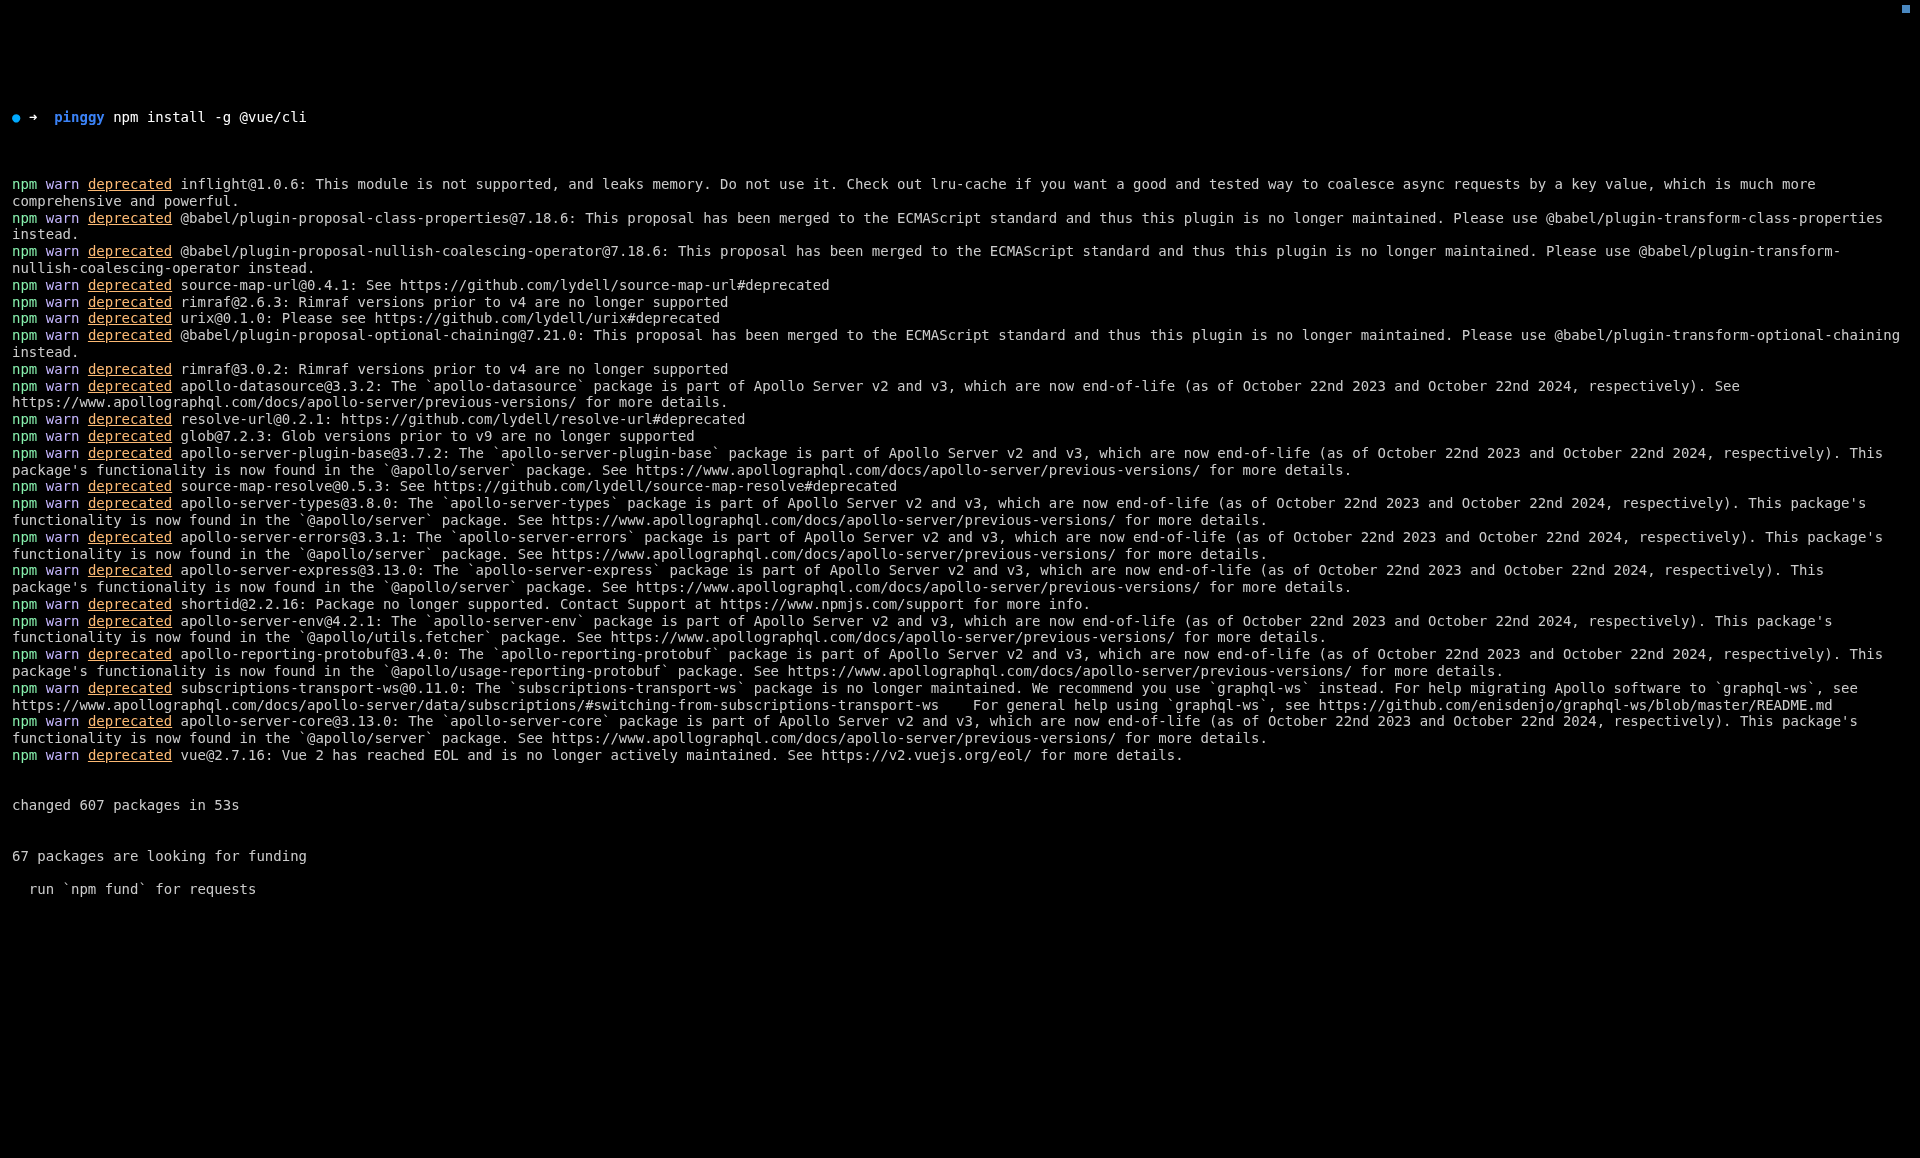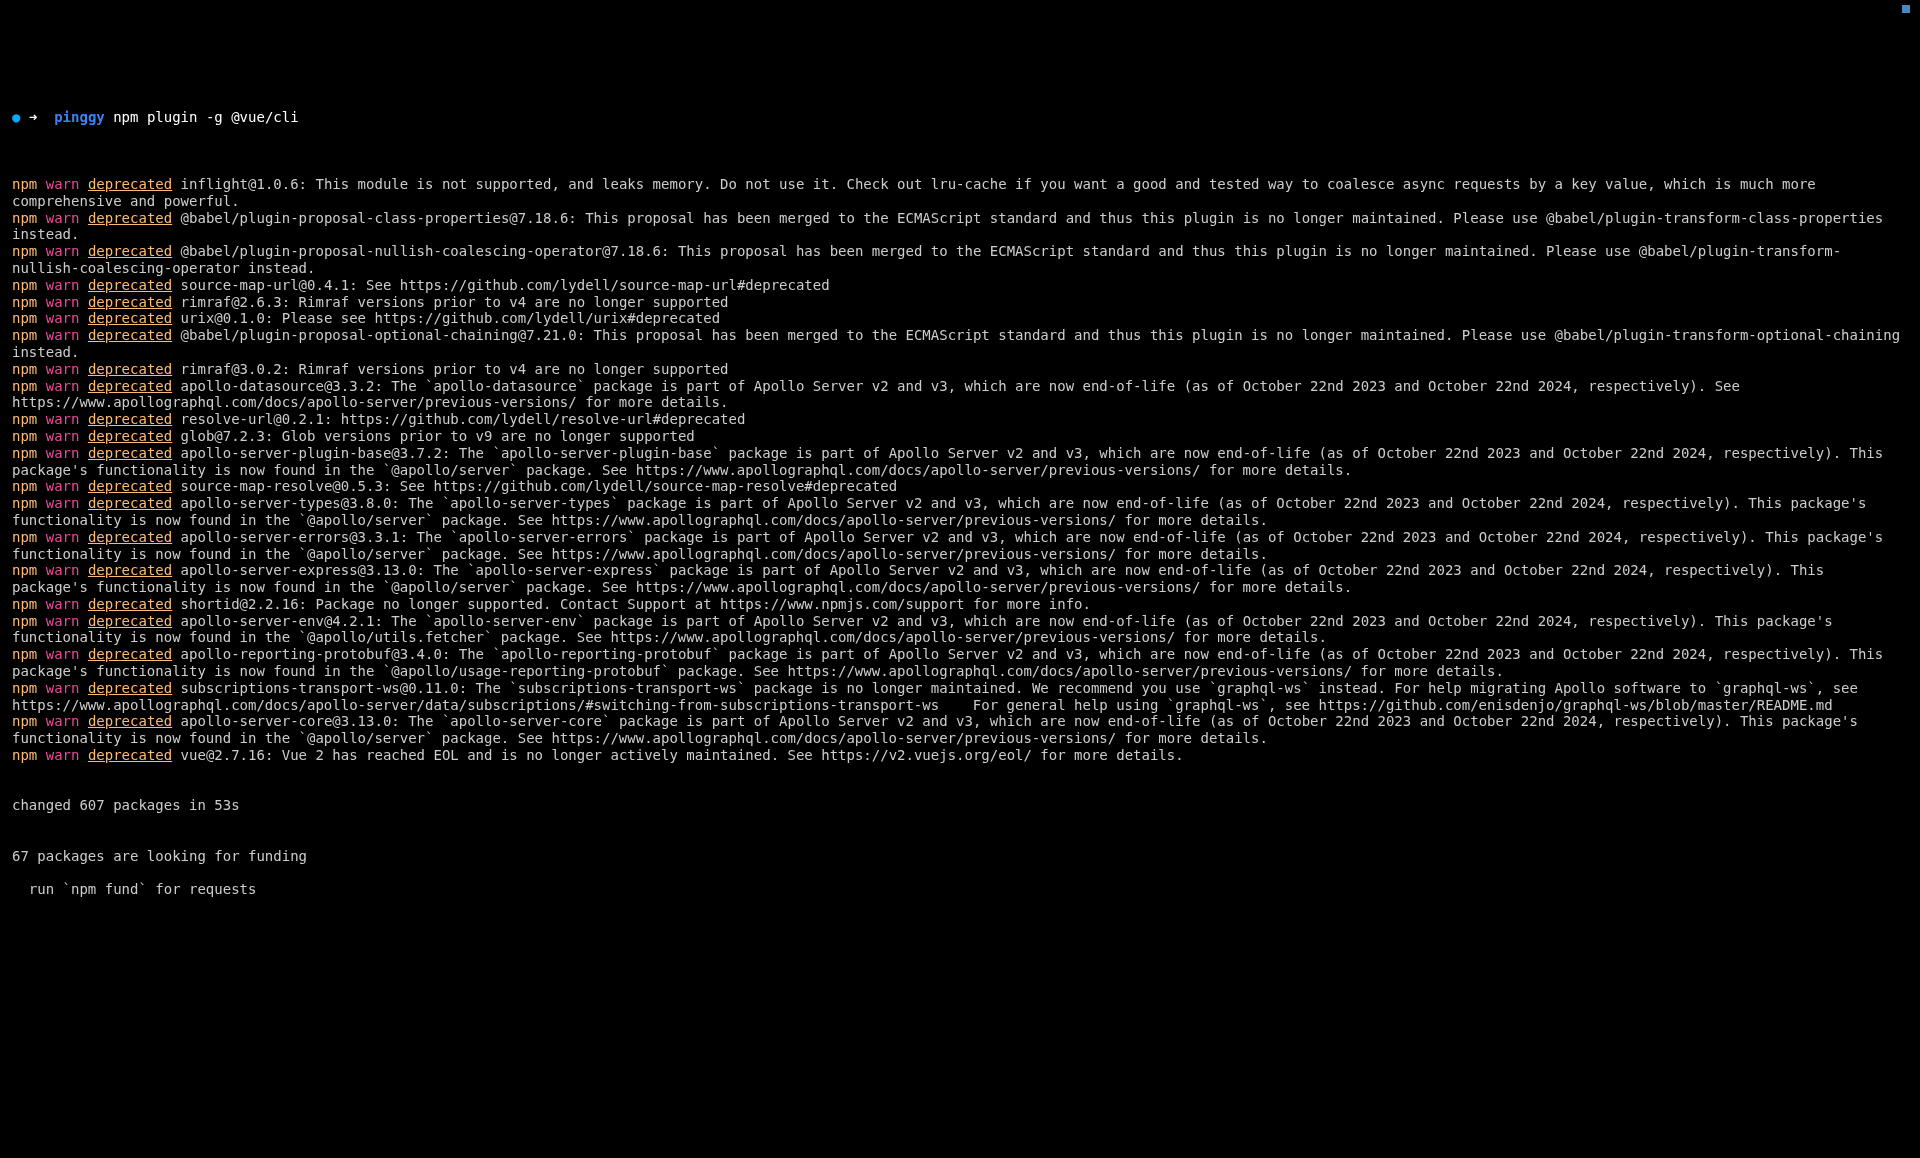--- a/index.html
+++ b/index.html
@@ -13,35 +13,35 @@
       white-space: pre-wrap;
       word-wrap: break-word;
       width: 1920px;
       height: 1158px;
       overflow: hidden;
     }
     .prompt-dot { color: #00aaff; }
     .prompt-arrow { color: #fff; }
     .dir { color: #3b82f6; font-weight: bold; }
     .cmd { color: #fff; }
-    .npm { color: #fdba74; }
-    .warn { color: #ec4899; }
+    .npm { color: #86efac; }
+    .warn { color: #c4b5fd; }
     .deprecated { color: #fdba74; text-decoration: underline; }
     .rest { color: #ccc; }
     .line { display: block; }
     .indicator { position: absolute; top: 5px; right: 10px; width: 8px; height: 8px; background: #4a88c0; }
   </style>
 </head>
 <body>
 
 
 
 <div class="indicator"></div>
 
-<span class="line"><span class="prompt-dot">●</span> <span class="prompt-arrow">➜</span>  <span class="dir">pinggy</span> <span class="cmd">npm plugin -g @vue/cli</span></span>
+<span class="line"><span class="prompt-dot">●</span> <span class="prompt-arrow">➜</span>  <span class="dir">pinggy</span> <span class="cmd">npm install -g @vue/cli</span></span>
 <span class="line"> </span>
 <div id="output"><span class="line"><span class="npm">npm</span> <span class="warn">warn</span> <span class="deprecated">deprecated</span><span class="rest"> inflight@1.0.6: This module is not supported, and leaks memory. Do not use it. Check out lru-cache if you want a good and tested way to coalesce async requests by a key value, which is much more comprehensive and powerful.</span></span><span class="line"><span class="npm">npm</span> <span class="warn">warn</span> <span class="deprecated">deprecated</span><span class="rest"> @babel/plugin-proposal-class-properties@7.18.6: This proposal has been merged to the ECMAScript standard and thus this plugin is no longer maintained. Please use @babel/plugin-transform-class-properties instead.</span></span><span class="line"><span class="npm">npm</span> <span class="warn">warn</span> <span class="deprecated">deprecated</span><span class="rest"> @babel/plugin-proposal-nullish-coalescing-operator@7.18.6: This proposal has been merged to the ECMAScript standard and thus this plugin is no longer maintained. Please use @babel/plugin-transform-nullish-coalescing-operator instead.</span></span><span class="line"><span class="npm">npm</span> <span class="warn">warn</span> <span class="deprecated">deprecated</span><span class="rest"> source-map-url@0.4.1: See https://github.com/lydell/source-map-url#deprecated</span></span><span class="line"><span class="npm">npm</span> <span class="warn">warn</span> <span class="deprecated">deprecated</span><span class="rest"> rimraf@2.6.3: Rimraf versions prior to v4 are no longer supported</span></span><span class="line"><span class="npm">npm</span> <span class="warn">warn</span> <span class="deprecated">deprecated</span><span class="rest"> urix@0.1.0: Please see https://github.com/lydell/urix#deprecated</span></span><span class="line"><span class="npm">npm</span> <span class="warn">warn</span> <span class="deprecated">deprecated</span><span class="rest"> @babel/plugin-proposal-optional-chaining@7.21.0: This proposal has been merged to the ECMAScript standard and thus this plugin is no longer maintained. Please use @babel/plugin-transform-optional-chaining instead.</span></span><span class="line"><span class="npm">npm</span> <span class="warn">warn</span> <span class="deprecated">deprecated</span><span class="rest"> rimraf@3.0.2: Rimraf versions prior to v4 are no longer supported</span></span><span class="line"><span class="npm">npm</span> <span class="warn">warn</span> <span class="deprecated">deprecated</span><span class="rest"> apollo-datasource@3.3.2: The `apollo-datasource` package is part of Apollo Server v2 and v3, which are now end-of-life (as of October 22nd 2023 and October 22nd 2024, respectively). See https://www.apollographql.com/docs/apollo-server/previous-versions/ for more details.</span></span><span class="line"><span class="npm">npm</span> <span class="warn">warn</span> <span class="deprecated">deprecated</span><span class="rest"> resolve-url@0.2.1: https://github.com/lydell/resolve-url#deprecated</span></span><span class="line"><span class="npm">npm</span> <span class="warn">warn</span> <span class="deprecated">deprecated</span><span class="rest"> glob@7.2.3: Glob versions prior to v9 are no longer supported</span></span><span class="line"><span class="npm">npm</span> <span class="warn">warn</span> <span class="deprecated">deprecated</span><span class="rest"> apollo-server-plugin-base@3.7.2: The `apollo-server-plugin-base` package is part of Apollo Server v2 and v3, which are now end-of-life (as of October 22nd 2023 and October 22nd 2024, respectively). This package's functionality is now found in the `@apollo/server` package. See https://www.apollographql.com/docs/apollo-server/previous-versions/ for more details.</span></span><span class="line"><span class="npm">npm</span> <span class="warn">warn</span> <span class="deprecated">deprecated</span><span class="rest"> source-map-resolve@0.5.3: See https://github.com/lydell/source-map-resolve#deprecated</span></span><span class="line"><span class="npm">npm</span> <span class="warn">warn</span> <span class="deprecated">deprecated</span><span class="rest"> apollo-server-types@3.8.0: The `apollo-server-types` package is part of Apollo Server v2 and v3, which are now end-of-life (as of October 22nd 2023 and October 22nd 2024, respectively). This package's functionality is now found in the `@apollo/server` package. See https://www.apollographql.com/docs/apollo-server/previous-versions/ for more details.</span></span><span class="line"><span class="npm">npm</span> <span class="warn">warn</span> <span class="deprecated">deprecated</span><span class="rest"> apollo-server-errors@3.3.1: The `apollo-server-errors` package is part of Apollo Server v2 and v3, which are now end-of-life (as of October 22nd 2023 and October 22nd 2024, respectively). This package's functionality is now found in the `@apollo/server` package. See https://www.apollographql.com/docs/apollo-server/previous-versions/ for more details.</span></span><span class="line"><span class="npm">npm</span> <span class="warn">warn</span> <span class="deprecated">deprecated</span><span class="rest"> apollo-server-express@3.13.0: The `apollo-server-express` package is part of Apollo Server v2 and v3, which are now end-of-life (as of October 22nd 2023 and October 22nd 2024, respectively). This package's functionality is now found in the `@apollo/server` package. See https://www.apollographql.com/docs/apollo-server/previous-versions/ for more details.</span></span><span class="line"><span class="npm">npm</span> <span class="warn">warn</span> <span class="deprecated">deprecated</span><span class="rest"> shortid@2.2.16: Package no longer supported. Contact Support at https://www.npmjs.com/support for more info.</span></span><span class="line"><span class="npm">npm</span> <span class="warn">warn</span> <span class="deprecated">deprecated</span><span class="rest"> apollo-server-env@4.2.1: The `apollo-server-env` package is part of Apollo Server v2 and v3, which are now end-of-life (as of October 22nd 2023 and October 22nd 2024, respectively). This package's functionality is now found in the `@apollo/utils.fetcher` package. See https://www.apollographql.com/docs/apollo-server/previous-versions/ for more details.</span></span><span class="line"><span class="npm">npm</span> <span class="warn">warn</span> <span class="deprecated">deprecated</span><span class="rest"> apollo-reporting-protobuf@3.4.0: The `apollo-reporting-protobuf` package is part of Apollo Server v2 and v3, which are now end-of-life (as of October 22nd 2023 and October 22nd 2024, respectively). This package's functionality is now found in the `@apollo/usage-reporting-protobuf` package. See https://www.apollographql.com/docs/apollo-server/previous-versions/ for more details.</span></span><span class="line"><span class="npm">npm</span> <span class="warn">warn</span> <span class="deprecated">deprecated</span><span class="rest"> subscriptions-transport-ws@0.11.0: The `subscriptions-transport-ws` package is no longer maintained. We recommend you use `graphql-ws` instead. For help migrating Apollo software to `graphql-ws`, see https://www.apollographql.com/docs/apollo-server/data/subscriptions/#switching-from-subscriptions-transport-ws    For general help using `graphql-ws`, see https://github.com/enisdenjo/graphql-ws/blob/master/README.md</span></span><span class="line"><span class="npm">npm</span> <span class="warn">warn</span> <span class="deprecated">deprecated</span><span class="rest"> apollo-server-core@3.13.0: The `apollo-server-core` package is part of Apollo Server v2 and v3, which are now end-of-life (as of October 22nd 2023 and October 22nd 2024, respectively). This package's functionality is now found in the `@apollo/server` package. See https://www.apollographql.com/docs/apollo-server/previous-versions/ for more details.</span></span><span class="line"><span class="npm">npm</span> <span class="warn">warn</span> <span class="deprecated">deprecated</span><span class="rest"> vue@2.7.16: Vue 2 has reached EOL and is no longer actively maintained. See https://v2.vuejs.org/eol/ for more details.</span></span></div>
 <span class="line"></span>
 <span class="line rest">changed 607 packages in 53s</span>
 <span class="line"></span>
 <span class="line rest">67 packages are looking for funding</span>
 <span class="line rest">  run `npm fund` for requests</span>
 
 
 

